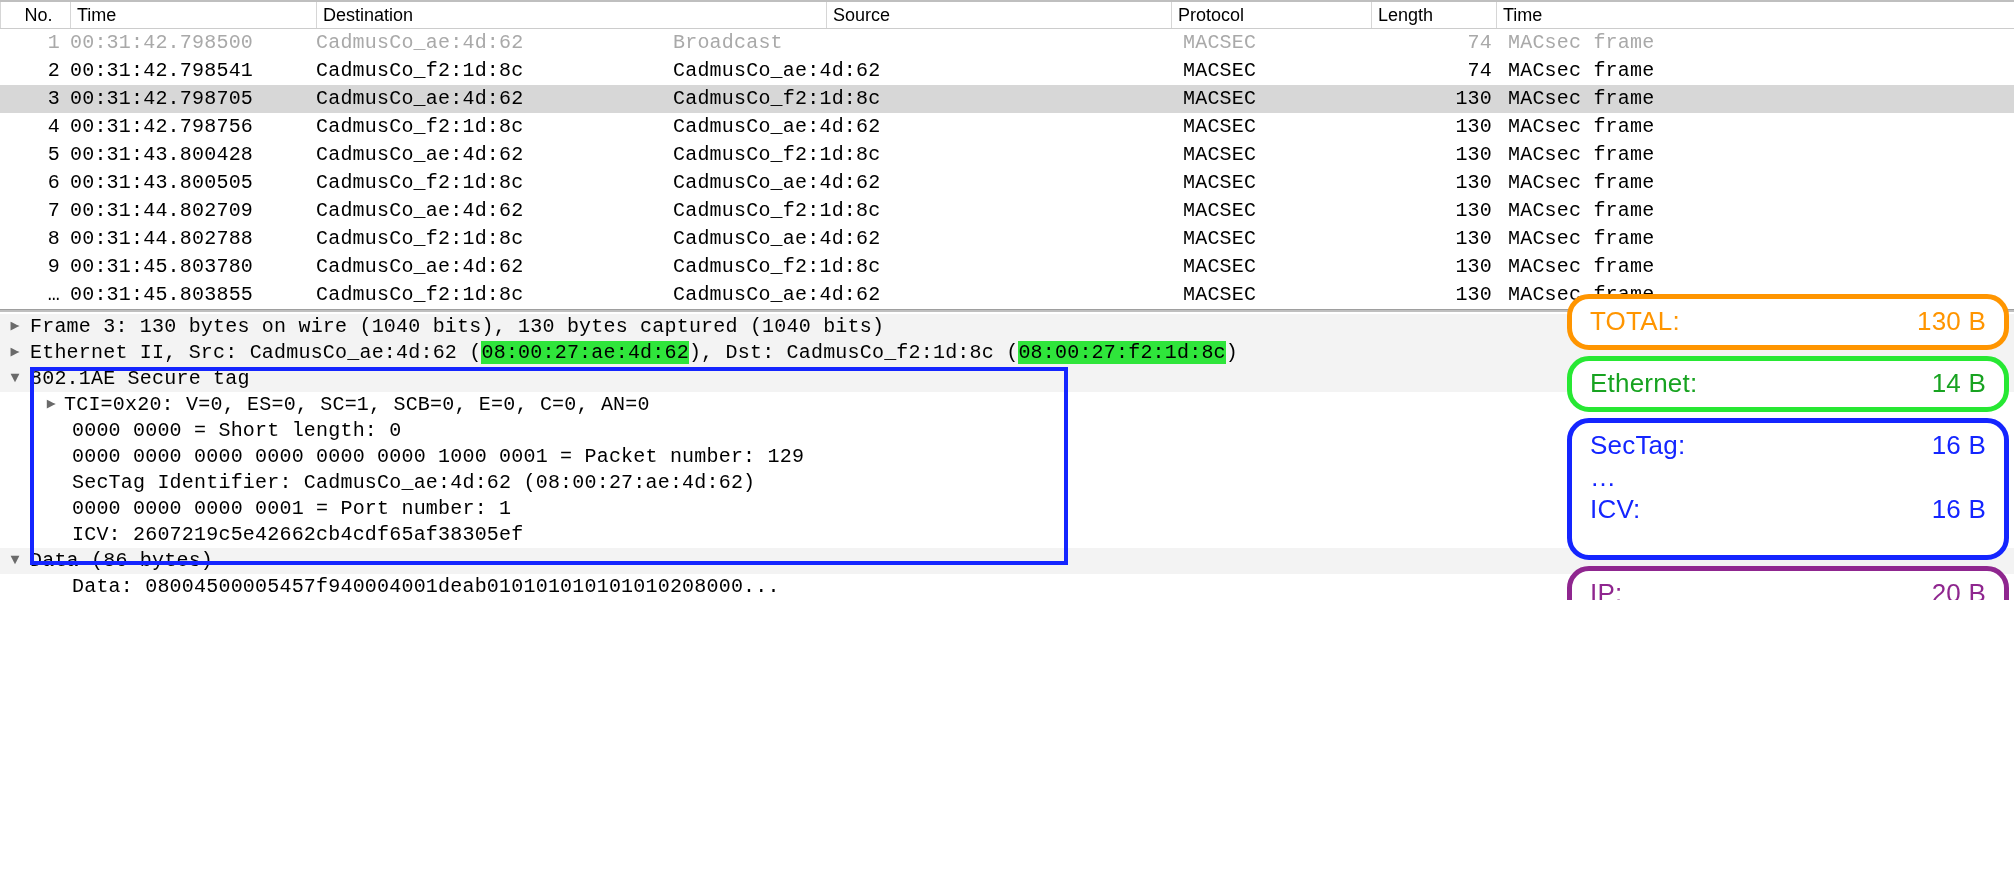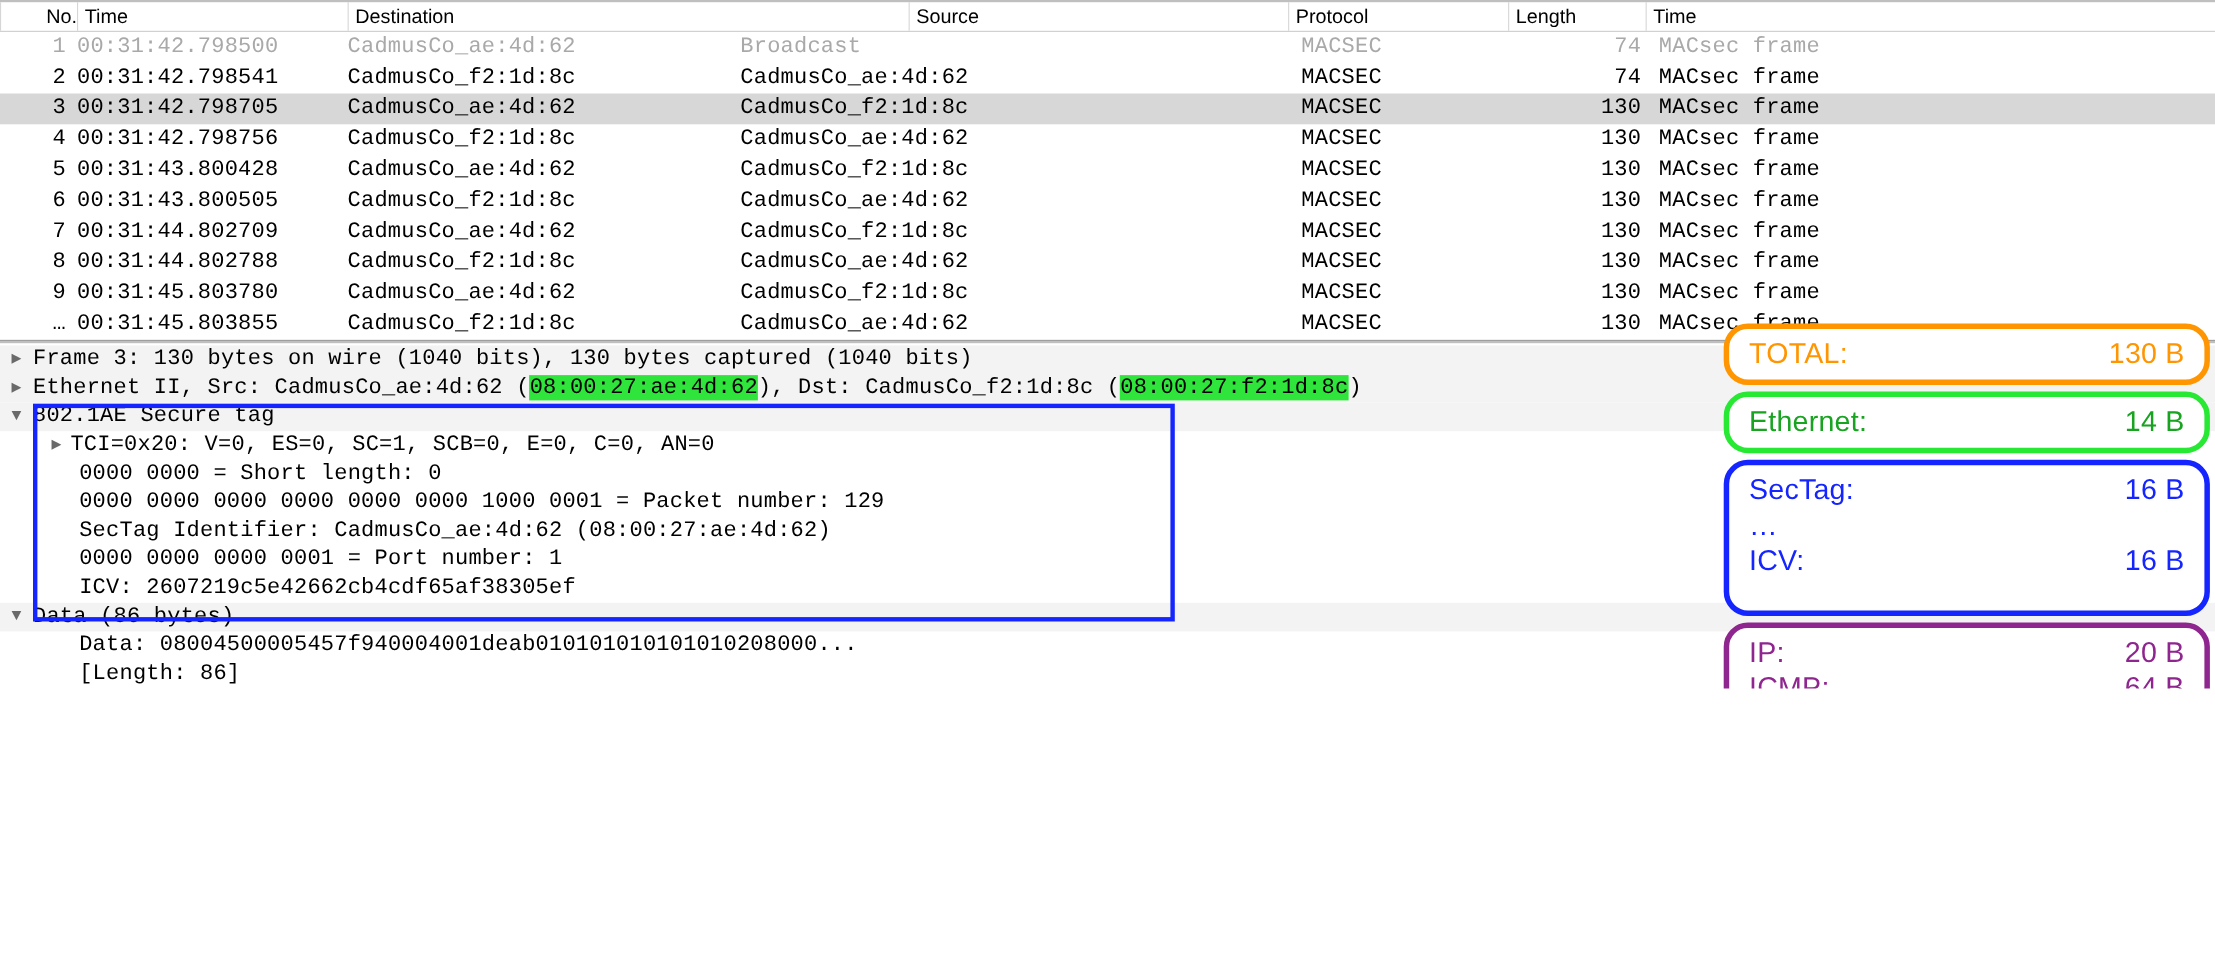--- a/index.html
+++ b/index.html
@@ -1,20 +1,20 @@
 <!DOCTYPE html>
 <html><head>
 <meta charset="utf-8">
 <style>
   html,body{margin:0;padding:0;font-family:"Helvetica Neue",Arial,sans-serif;font-size:19px;color:#000;background:#fff;width:2014px;}
   .mono{font-family:"Menlo","Consolas","Courier New",monospace;font-size:20px;letter-spacing:0.2px;}
   
   .hdr{display:flex;background:#fff;border-top:2px solid #bfbfbf;border-bottom:1px solid #ccc;height:26px;line-height:26px;font-size:18px;}
   .hdr .cell{border-left:1px solid #d6d6d6;padding-left:6px;box-sizing:border-box;overflow:hidden;white-space:nowrap;}
-  .col-no{width:70px;text-align:right;}
+  .col-no{width:70px;text-align:center;}
   .col-time{width:246px;}
   .col-src{width:345px;}
   .col-dst{width:510px;}
   .col-proto{width:200px;}
   .col-len{width:125px;padding-right:10px;}
   .col-info{flex:1;}
   
   .rows{}
   .row{display:flex;height:28px;line-height:27px;white-space:nowrap;}
   .row .c{box-sizing:border-box;overflow:hidden;}
@@ -199,24 +199,20 @@
   </div>
 
   <div class="drow shade">
     <span class="tw">▼</span>
     <span class="dtxt">Data (86 bytes)</span>
   </div>
   <div class="drow">
     <span class="indent"></span>
       <span class="dtxt">Data: 08004500005457f940004001deab010101010101010208000...</span>
   </div>
-  <div class="drow">
-    <span class="indent"></span>
-      <span class="dtxt">[Length: 86]</span>
-  </div>
 
   <div class="secbox"></div>
 
   <div class="cards">
     <div class="card c-orange">
       <div class="line">
           <span>TOTAL:</span>
           <span>130 B</span>
         </div>
     </div>

